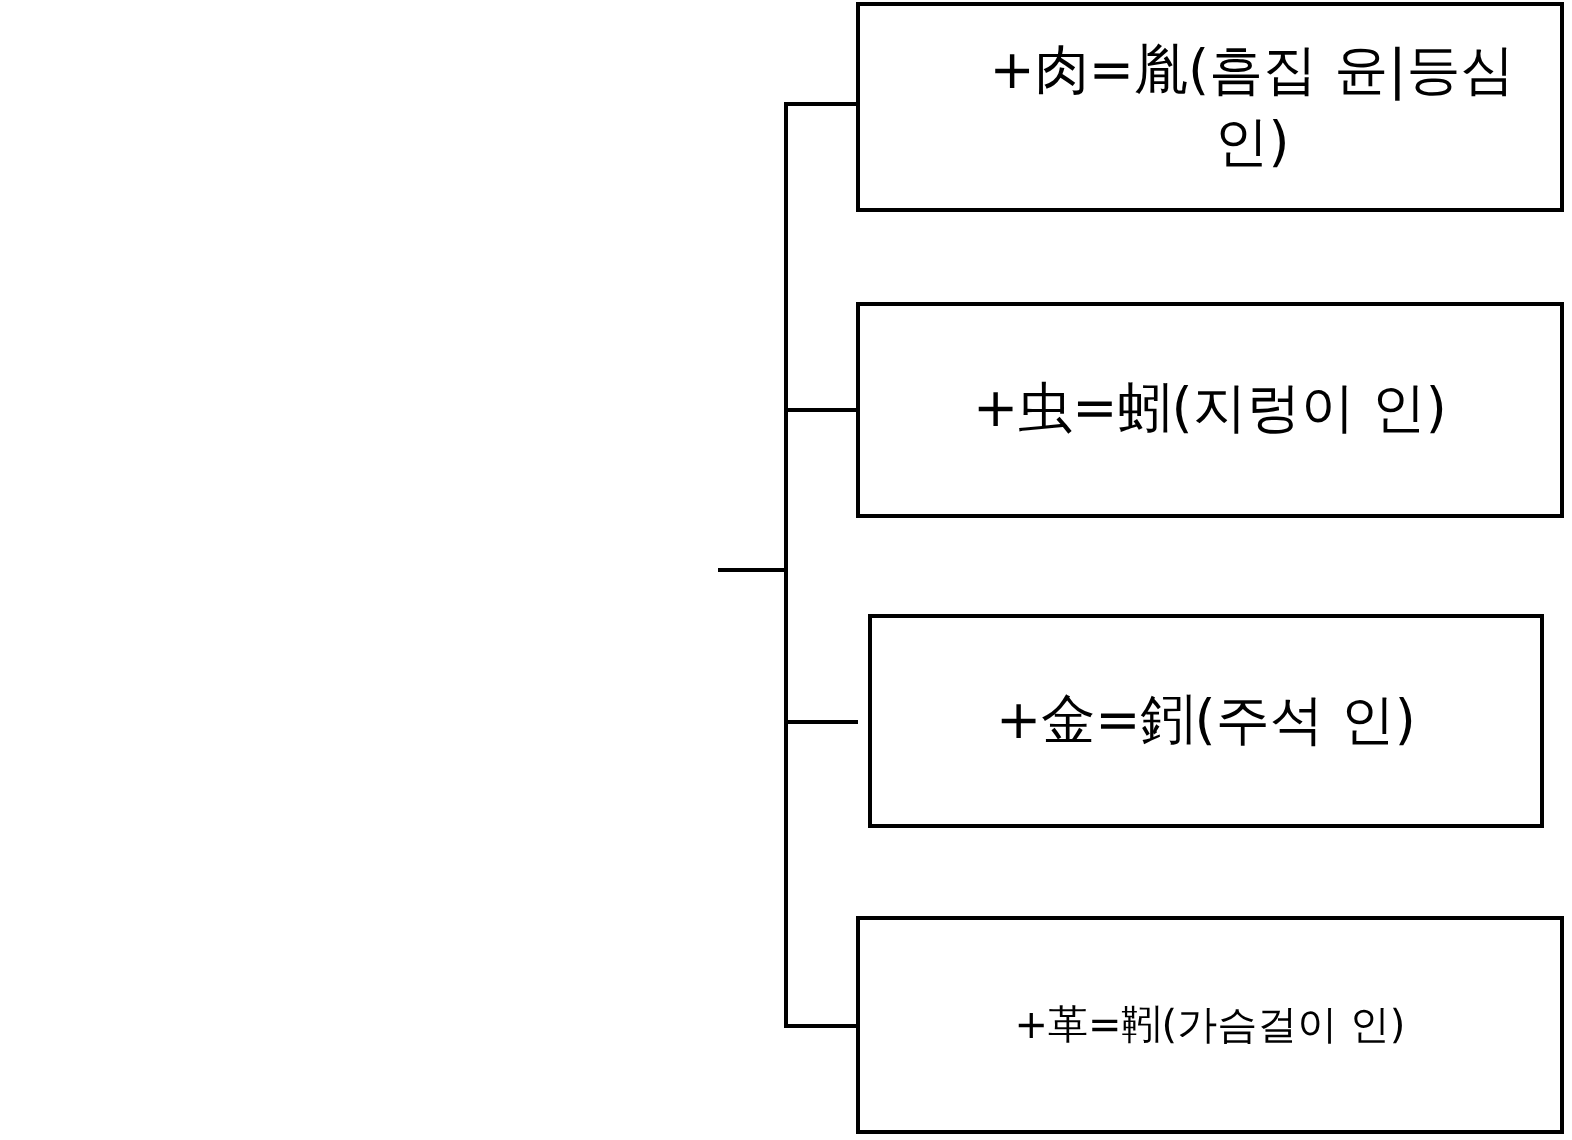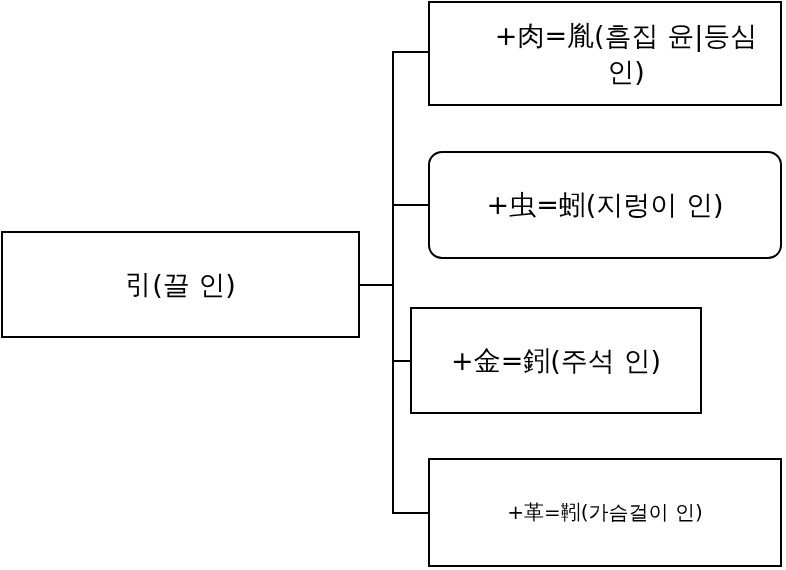--- a/index.html
+++ b/index.html
@@ -51,26 +51,25 @@
     height: 105px;
     font-size: 27px;
     padding-left: 42px;
   }
   #child-node-1 {
     left: 428px;
     top: 151px;
     width: 354px;
     height: 108px;
     font-size: 27px;
-    border-radius: 14px;
   }
   #child-node-2 {
-    left: 410px;
+    left: 434px;
     top: 307px;
-    width: 292px;
+    width: 338px;
     height: 107px;
     font-size: 27px;
   }
   #child-node-3 {
     left: 428px;
     top: 458px;
     width: 354px;
     height: 109px;
     font-size: 20px;
   }
@@ -106,23 +105,20 @@
 
   <div class="connector-line v-line" id="trunk-line"></div>
 
   <div class="connector-line h-line" id="root-stub"></div>
 
   <div class="connector-line h-line" id="branch-stub-0"></div>
   <div class="connector-line h-line" id="branch-stub-1"></div>
   <div class="connector-line h-line" id="branch-stub-2"></div>
   <div class="connector-line h-line" id="branch-stub-3"></div>
 
-  <div class="node-box" id="root-node">
-    <span class="node-text">引(끌 인)</span>
-  </div>
 
   <div class="node-box" id="child-node-0">
     <span class="node-text">+肉=胤(흠집 윤|등심 인)</span>
   </div>
 
   <div class="node-box" id="child-node-1">
     <span class="node-text">+虫=蚓(지렁이 인)</span>
   </div>
 
   <div class="node-box" id="child-node-2">

